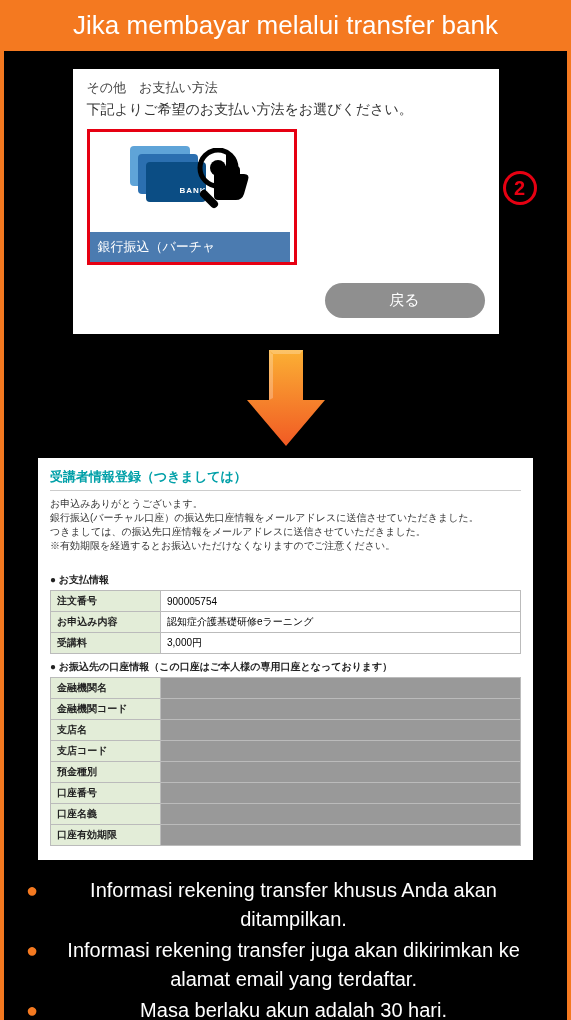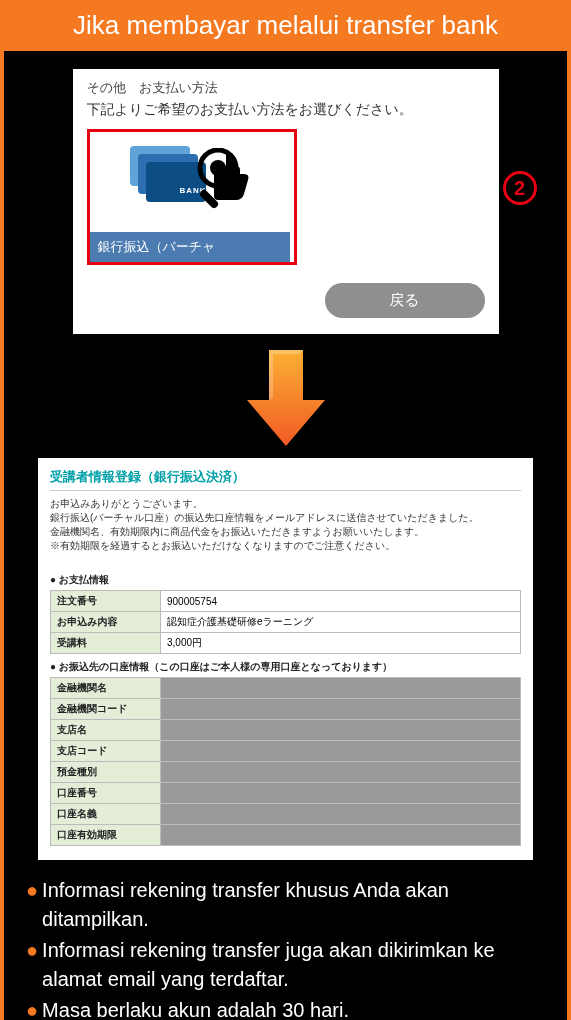--- a/index.html
+++ b/index.html
@@ -85,21 +85,21 @@
   .p2-thanks { color:#333; line-height:1.4; margin-bottom:20px; }
   .p2-sec { font-weight:bold; color:#222; margin:6px 0 3px; }
   table.info { width:100%; border-collapse:collapse;border-radius:32px; }
   table.info td { border:1px solid #bbb; padding:3px 6px; font-size:10px; }
   table.info td.lbl { background:#e3edd8; width:110px; font-weight:bold; color:#222; }
   td.redval { background:#999; }
   
   .notes { color:#fff; font-size:20px; line-height:1.45; margin-top:16px; }
   .note-row { display:flex; align-items:flex-start; margin-bottom:2px; }
   .note-bullet { color:#f47920; font-size:20px; margin-right:4px; line-height:1.45; }
-  .note-text { flex:1; }
+  .note-text { flex:1;text-align:center; }
 </style>
 </head>
 <body>
 
 <div class="container">
   <div class="header">
     <span>Jika membayar melalui transfer bank</span>
   </div>
   <div class="content">
 
@@ -141,25 +141,25 @@
             <stop offset="1" stop-color="#f15a24"></stop>
           </linearGradient>
         </defs>
         <path d="M28 2 h34 v50 h22 L45 98 L6 52 h22 z" fill="url(#g)"></path>
         <path d="M28 2 h34 l-3 4 h-28 z M28 2 v50 l4 -2 v-44 z" fill="#fff" opacity="0.25"></path>
         <path d="M25 0 q2 0 3 2 t3 2 t3 -2 t3 -2 t3 2 t3 2 t3 -2 t3 -2 t3 2 t3 2 t3 -2 t3 -2" fill="none" stroke="#fff" stroke-width="0"></path>
       </svg>
     </div>
 
     <div class="panel2">
-      <div class="p2-title">受講者情報登録（銀行振込決済）</div>
+      <div class="p2-title">受講者情報登録（つきましては）</div>
       <div class="p2-thanks">
         <div>お申込みありがとうございます。</div>
         <div>銀行振込(バーチャル口座）の振込先口座情報をメールアドレスに送信させていただきました。</div>
-        <div>金融機関名、有効期限内に商品代金をお振込いただきますようお願いいたします。</div>
+        <div>つきましては、の振込先口座情報をメールアドレスに送信させていただきました。</div>
         <div>※有効期限を経過するとお振込いただけなくなりますのでご注意ください。</div>
       </div>
 
       <div class="p2-sec">● お支払情報</div>
       <table class="info">
         <tbody>
             <tr>
           <td class="lbl">注文番号</td>
           <td>900005754</td>
         </tr>

